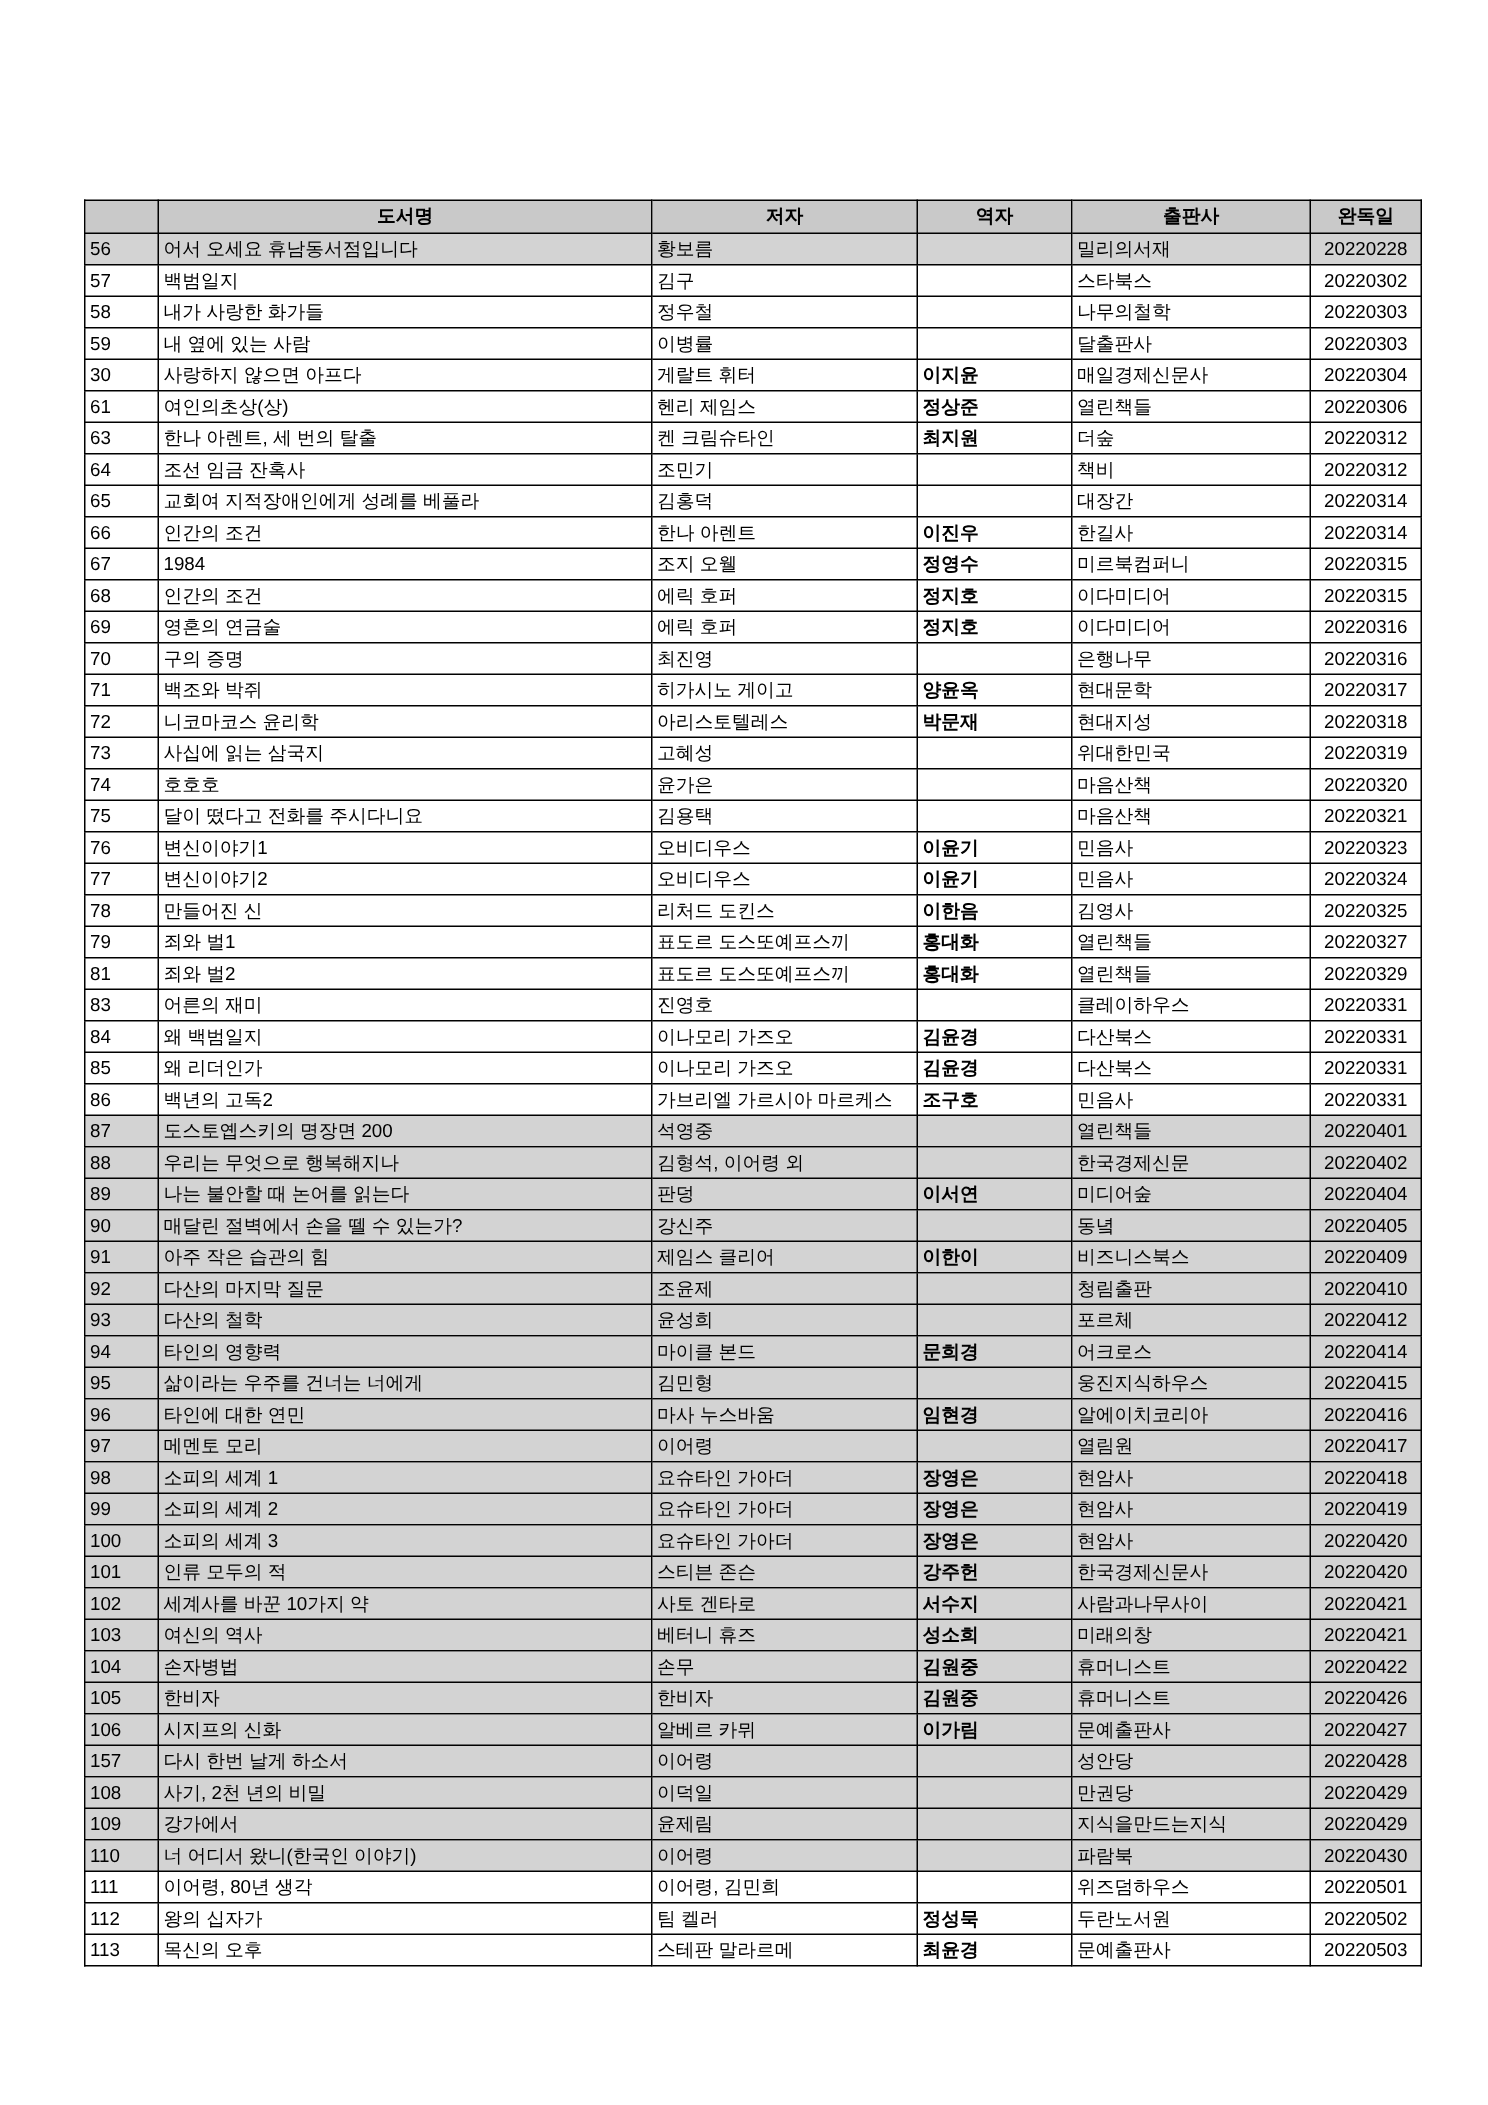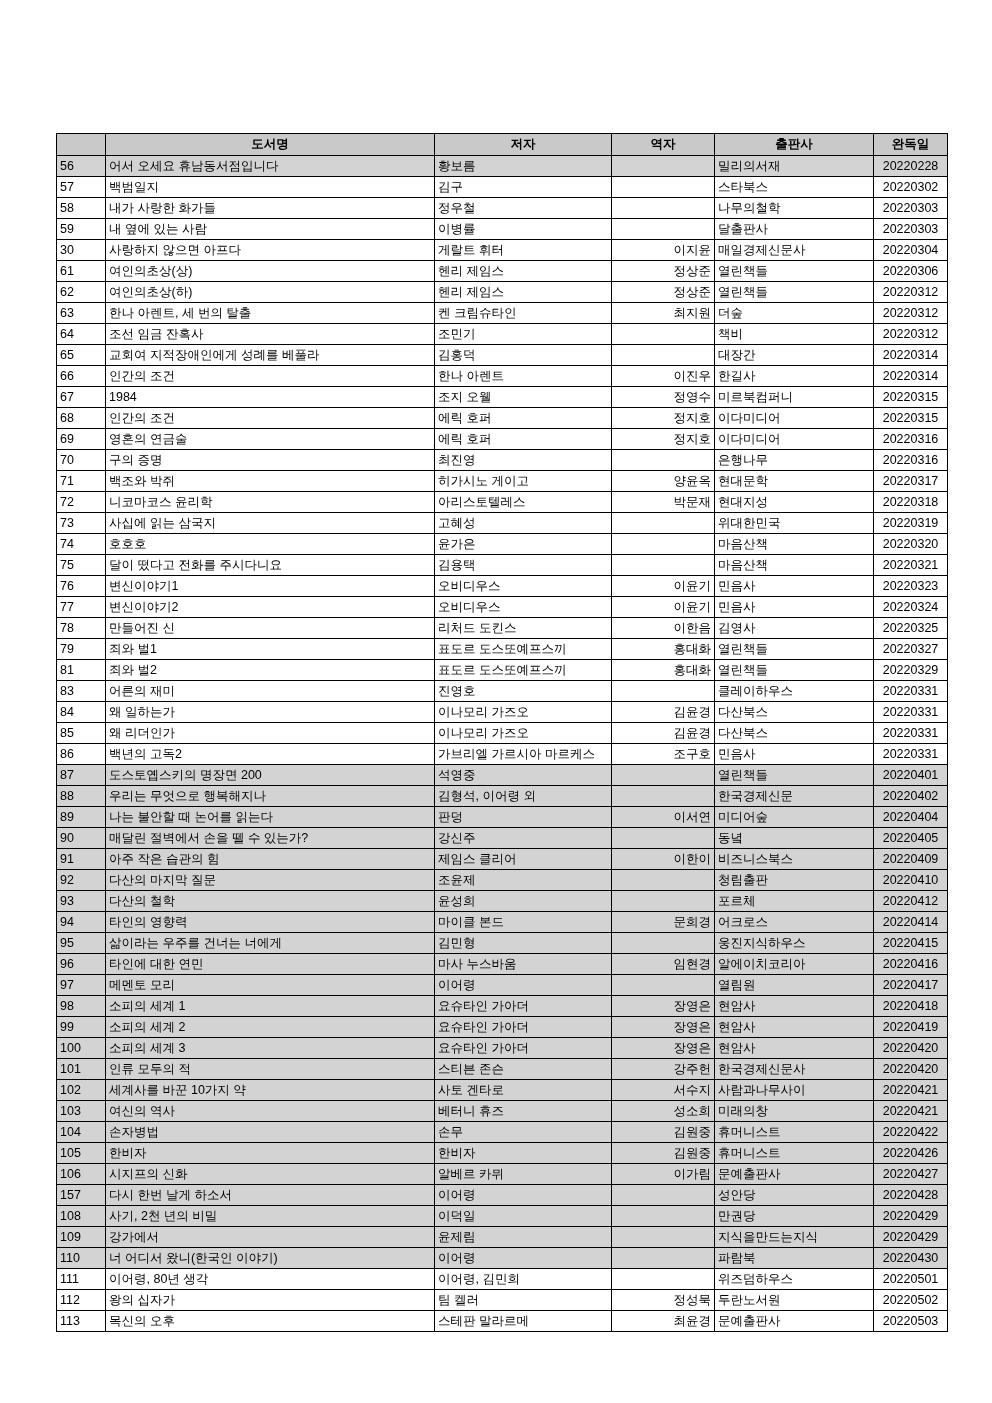--- a/index.html
+++ b/index.html
@@ -59,21 +59,22 @@
   }
   table.booklist tbody td.no {
     text-align: left;
   }
   table.booklist tbody td.title,
   table.booklist tbody td.author,
   table.booklist tbody td.pub {
     text-align: left;
   }
   table.booklist tbody td.trans {
-    text-align: right;
+    text-align: left;
+    font-weight: bold;
   }
   table.booklist tbody td.date {
     text-align: center;
     letter-spacing: 0px;
   }
   table.booklist tbody tr.shaded td {
     background: #d3d3d3;
   }
   table.booklist tbody tr.plain td {
     background: #ffffff;
@@ -146,28 +147,20 @@
           </tr>
           <tr class="plain">
             <td class="no">61</td>
             <td class="title">여인의초상(상)</td>
             <td class="author">헨리 제임스</td>
             <td class="trans">정상준</td>
             <td class="pub">열린책들</td>
             <td class="date">20220306</td>
           </tr>
           <tr class="plain">
-            <td class="no">62</td>
-            <td class="title">여인의초상(하)</td>
-            <td class="author">헨리 제임스</td>
-            <td class="trans">정상준</td>
-            <td class="pub">열린책들</td>
-            <td class="date">20220312</td>
-          </tr>
-          <tr class="plain">
             <td class="no">63</td>
             <td class="title">한나 아렌트, 세 번의 탈출</td>
             <td class="author">켄 크림슈타인</td>
             <td class="trans">최지원</td>
             <td class="pub">더숲</td>
             <td class="date">20220312</td>
           </tr>
           <tr class="plain">
             <td class="no">64</td>
             <td class="title">조선 임금 잔혹사</td>
@@ -307,21 +300,21 @@
           <tr class="plain">
             <td class="no">83</td>
             <td class="title">어른의 재미</td>
             <td class="author">진영호</td>
             <td class="trans"></td>
             <td class="pub">클레이하우스</td>
             <td class="date">20220331</td>
           </tr>
           <tr class="plain">
             <td class="no">84</td>
-            <td class="title">왜 일하는가</td>
+            <td class="title">왜 백범일지</td>
             <td class="author">이나모리 가즈오</td>
             <td class="trans">김윤경</td>
             <td class="pub">다산북스</td>
             <td class="date">20220331</td>
           </tr>
           <tr class="plain">
             <td class="no">85</td>
             <td class="title">왜 리더인가</td>
             <td class="author">이나모리 가즈오</td>
             <td class="trans">김윤경</td>

